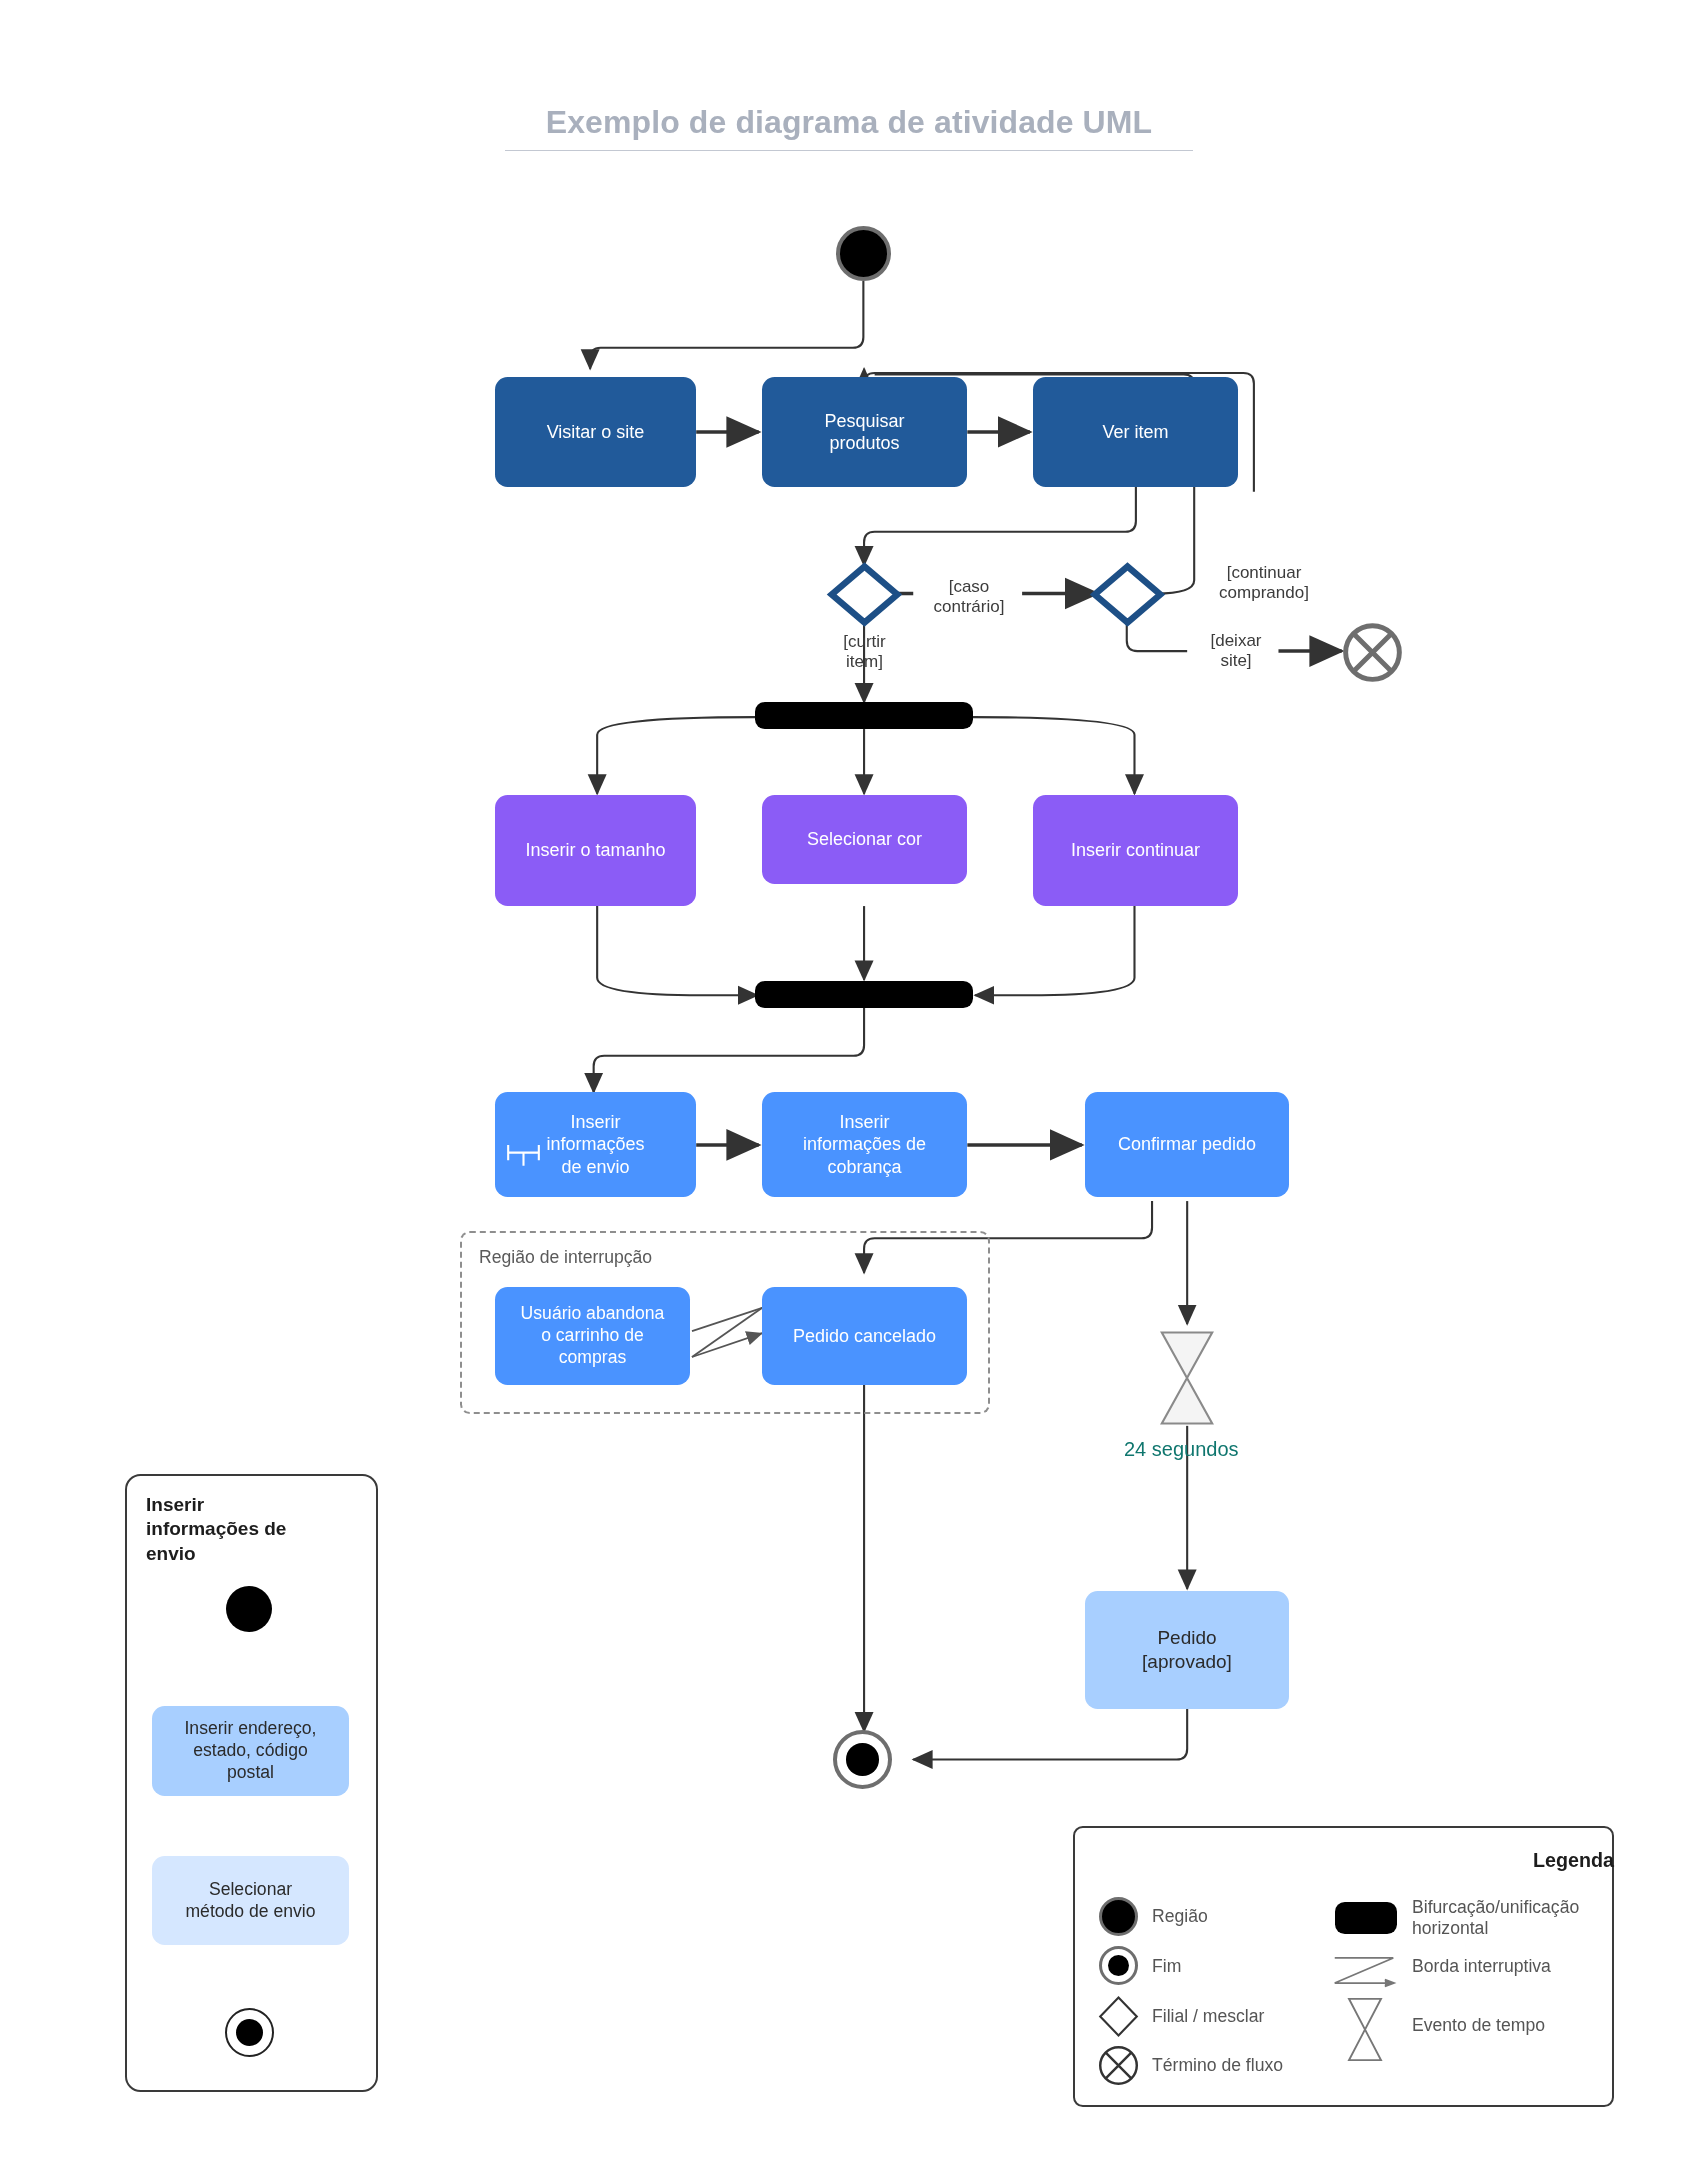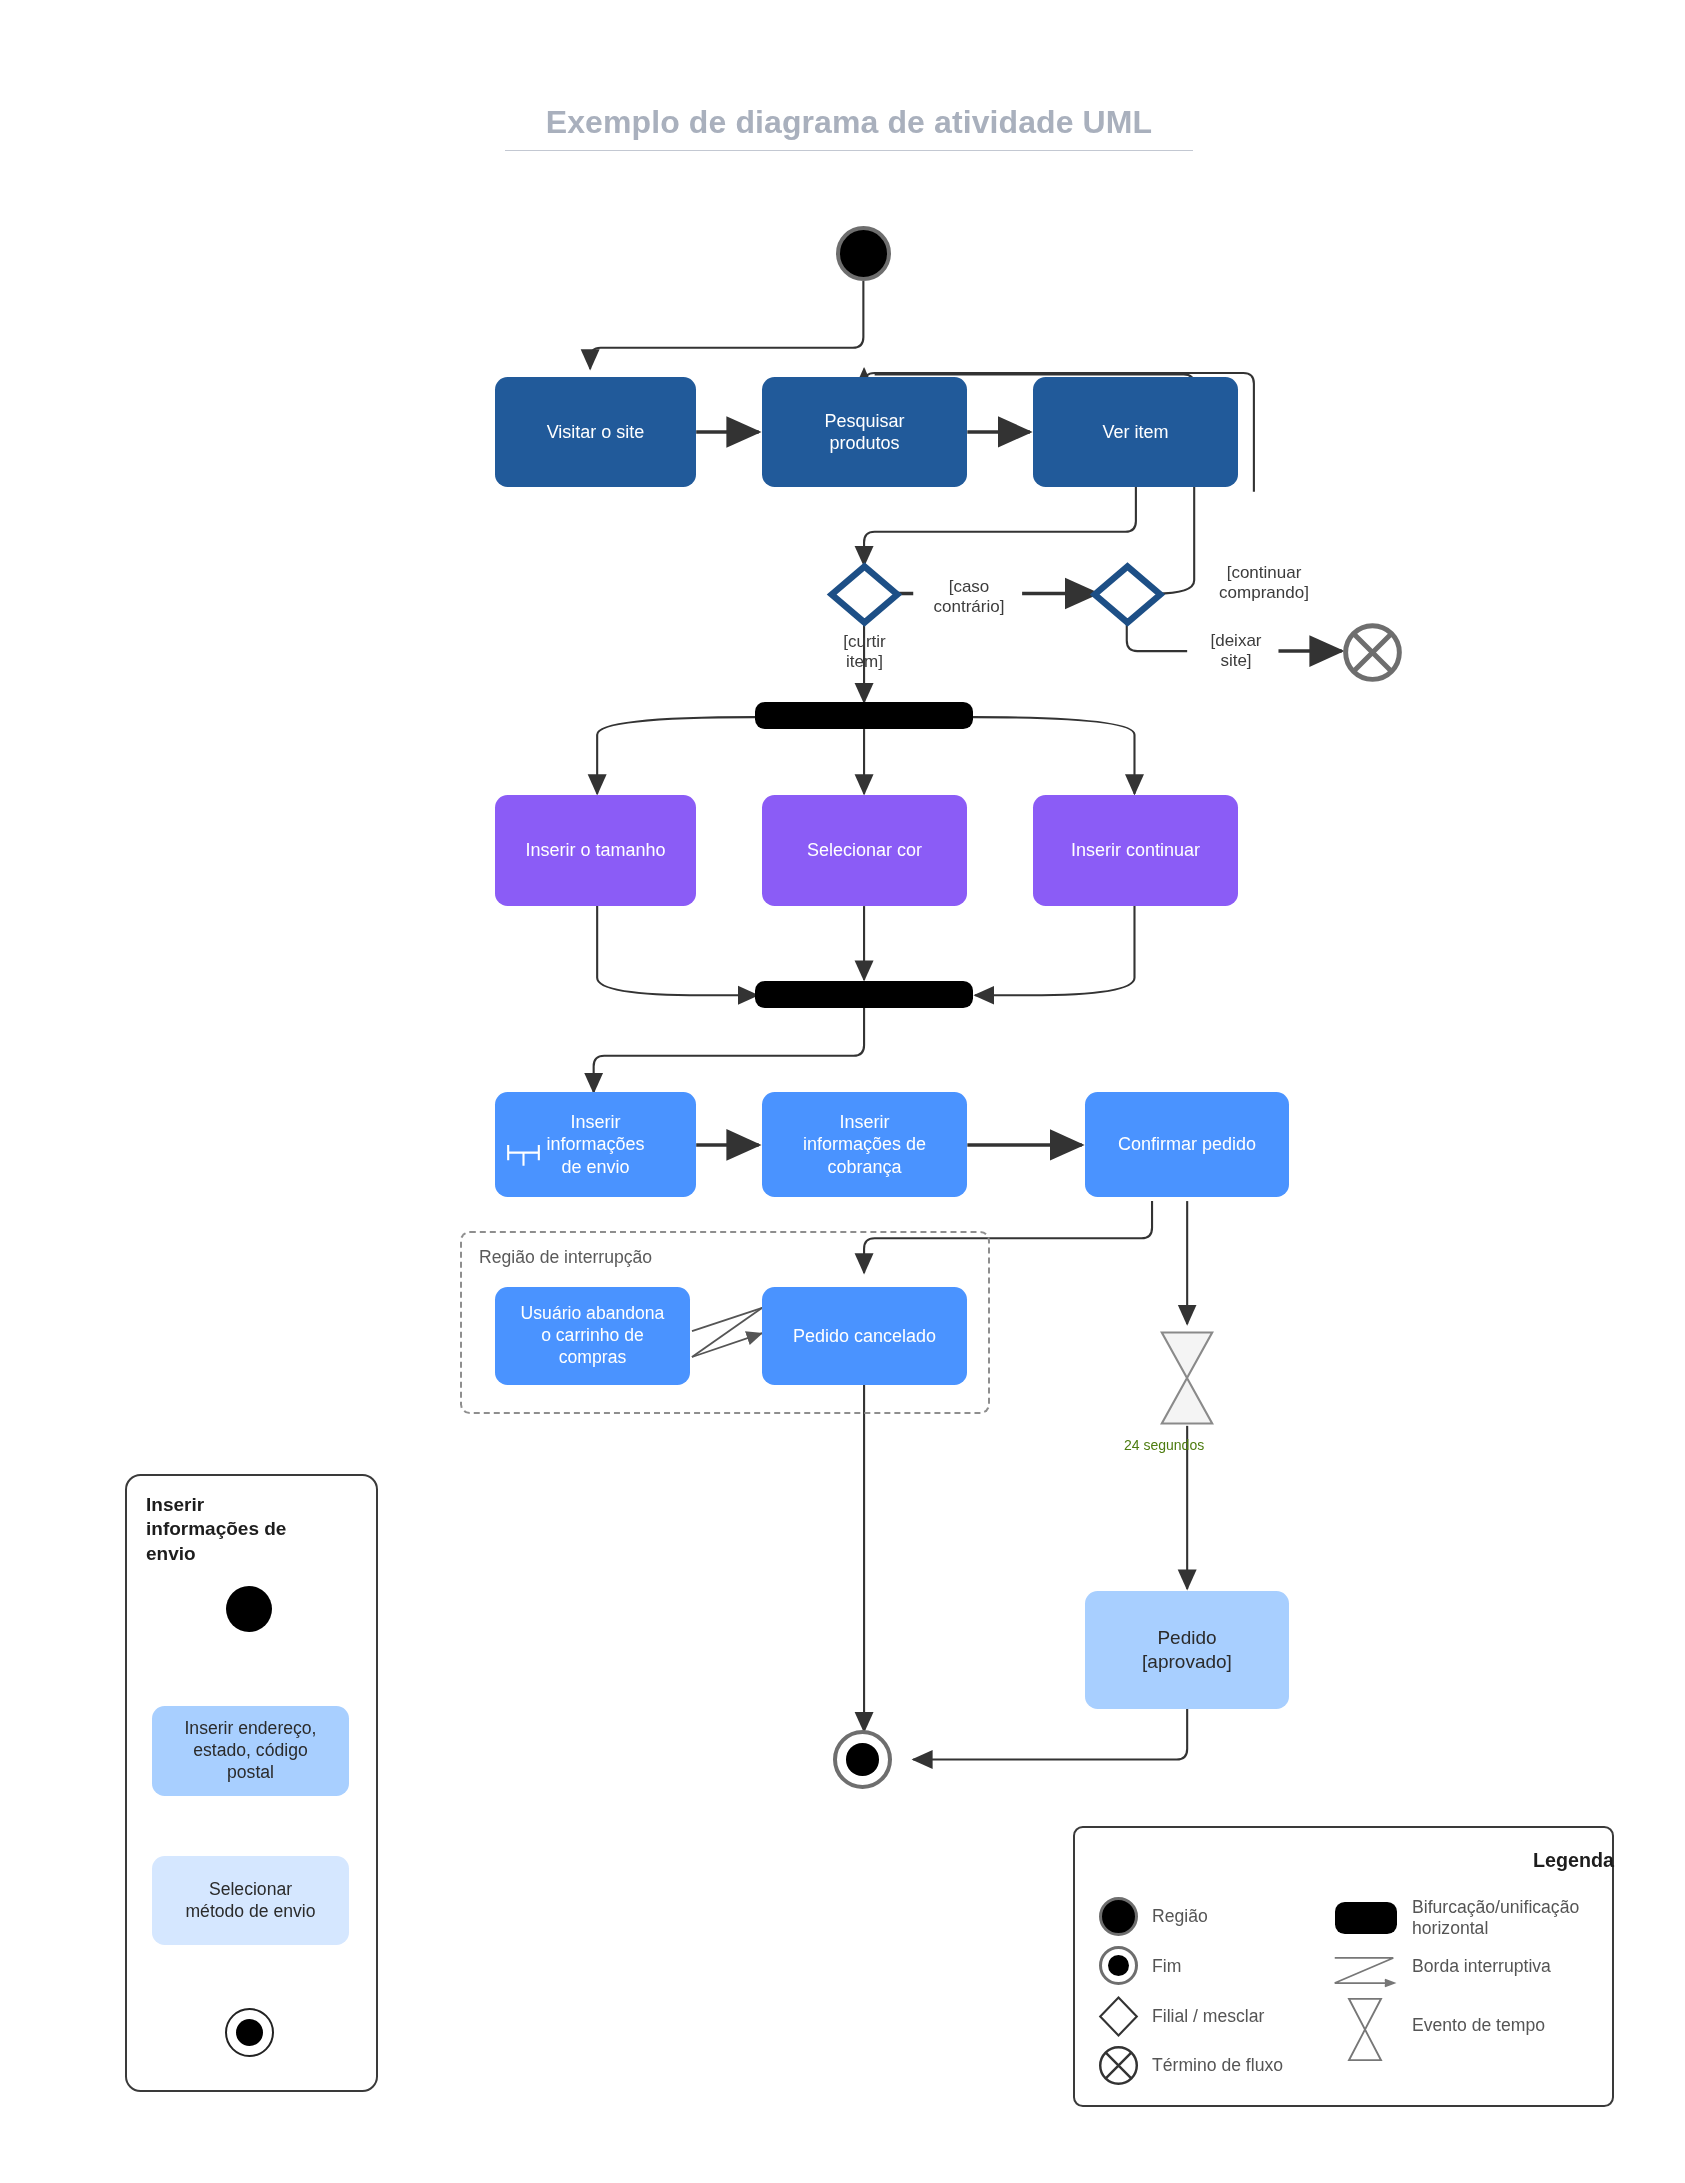--- a/index.html
+++ b/index.html
@@ -34,21 +34,21 @@
   .dot-final{position:absolute;border-radius:50%;background:#fff;
              box-sizing:border-box;border:4.2px solid #6e6e6e;}
   .dot-final::after{content:"";position:absolute;border-radius:50%;background:#000;
              left:18%;top:18%;right:18%;bottom:18%;}
   .dot-final-thin{position:absolute;border-radius:50%;background:#fff;
              box-sizing:border-box;border:2.1px solid #222;}
   .dot-final-thin::after{content:"";position:absolute;border-radius:50%;background:#000;
              left:20%;top:20%;right:20%;bottom:20%;}
 
   .lbl{position:absolute;font-size:17px;color:#3c3c3c;text-align:center;line-height:1.2;}
-  .lbl-gray{position:absolute;font-size:14px;color:#4d7c0f;line-height:1.2;}
+  .lbl-gray{position:absolute;font-size:20px;color:#0f766e;line-height:1.2;}
 
   .region{position:absolute;box-sizing:border-box;border:2.1px dashed #8e8e8e;border-radius:9.8px;}
   .region-title{position:absolute;font-size:17.6px;color:#5a5a5a;}
 
   .panel{position:absolute;box-sizing:border-box;border:2.1px solid #3a3a3a;
          border-radius:15.5px;background:#fff;}
   .panel-title{position:absolute;font-size:19px;font-weight:bold;color:#1d1d1d;line-height:1.28;}
 
   .legend{position:absolute;box-sizing:border-box;border:2.1px solid #3a3a3a;
           border-radius:9.8px;background:#fff;}
@@ -186,21 +186,21 @@
     <circle cx="46" cy="46" r="38" fill="#fff" stroke="#6e6e6e" stroke-width="7"></circle>
     <path d="M19,19 L73,73 M73,19 L19,73" stroke="#6e6e6e" stroke-width="7"></path>
   </svg>
 
   <div class="bar" style="left:755px;top:702px;width:218px;height:27px;"></div>
   <div class="bar" style="left:755px;top:981px;width:218px;height:27px;"></div>
 
   <div class="node n-mid" style="left:495px;top:795px;width:201px;height:111px;">
     <span>Inserir o tamanho</span>
   </div>
-  <div class="node n-mid" style="left:762px;top:795px;width:205px;height:111px;">
+  <div class="node n-mid" style="left:762px;top:795px;width:205px;height:89px;">
     <span>Selecionar cor</span>
   </div>
   <div class="node n-mid" style="left:1033px;top:795px;width:205px;height:111px;">
     <span>Inserir continuar</span>
   </div>
 
   <div class="node n-light" style="left:495px;top:1092px;width:201px;height:105px;flex-direction:column;">
     <span>Inserir</span>
     <span>informações</span>
     <span>de envio</span>

